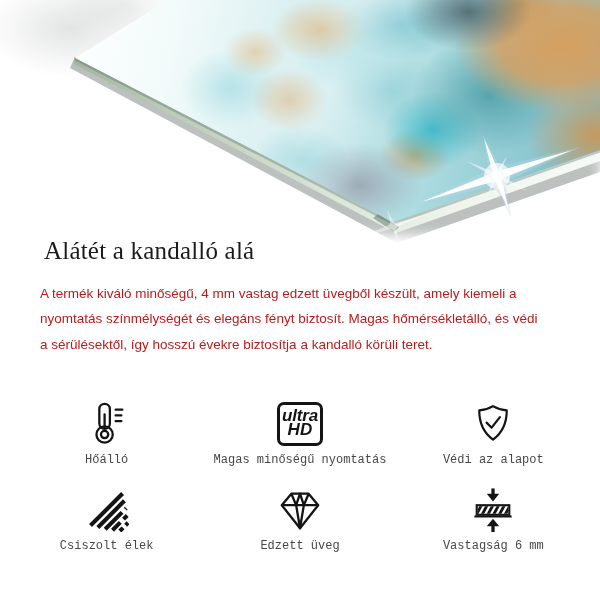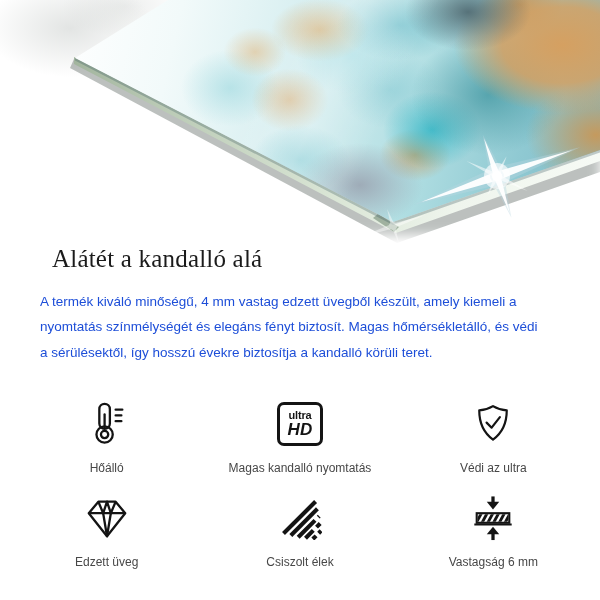--- a/index.html
+++ b/index.html
@@ -44,34 +44,34 @@
       linear-gradient(103deg,#ffffff 10%,#f2fafa 28%,#d6eef0 48%,#b2dfe3 68%,#8fc9d2 85%,#7db6c4 100%);}
   .glass-edge-line{position:absolute;inset:0;
     clip-path:polygon(75px 58px,393px 222px,600px 150px,600px 152.5px,393px 225px,75px 60.5px);
     background:rgba(60,90,95,0.3);}
   .sparkle{position:absolute;pointer-events:none;}
   .sparkle-main{left:397px;top:106px;}
   .sparkle-small{left:353px;top:196px;opacity:0.5;}
 
   
   .content{position:absolute;left:40px;top:230px;width:522px;}
-  .title{margin:12px;font-family:"Liberation Serif",serif;font-weight:400;
+  .title{margin:4px;font-family:"Liberation Serif",serif;font-weight:400;
     font-size:25px;line-height:34px;color:#1b1b1b;letter-spacing:0.2px;}
-  .description{margin:13px 0 0 0;width:502px;font-size:13.5px;line-height:25.3px;color:#1d4ed8;}
+  .description{margin:13px 0 0 0;width:502px;font-size:13.5px;line-height:25.3px;color:#b91c1c;}
 
   
   .features{position:absolute;left:10px;top:400px;width:580px;
     display:grid;grid-template-columns:repeat(3,1fr);row-gap:18px;}
   .feature{display:flex;flex-direction:column;align-items:center;}
   .icon-slot{height:48px;display:flex;align-items:center;justify-content:center;}
-  .feature-label{margin-top:13px;font-size:12px;color:#474747;line-height:15px;text-align:center;}
+  .feature-label{margin-top:5px;font-size:12px;color:#474747;line-height:15px;text-align:center;font-family:Liberation Mono, monospace;}
   .icon-stroke{stroke:#141414;fill:none;stroke-width:2.4;}
   .uhd-box{width:40px;height:38px;border:3px solid #141414;border-radius:7px;
     display:flex;flex-direction:column;align-items:center;justify-content:center;color:#141414;}
-  .uhd-top{font-size:11px;font-weight:700;line-height:11px;letter-spacing:-0.2px;}
+  .uhd-top{font-size:17px;font-weight:700;line-height:11px;letter-spacing:-0.2px;font-style:italic;}
   .uhd-bottom{font-size:17px;font-weight:800;line-height:17px;letter-spacing:0.3px;font-style:italic;}
 </style>
 </head>
 <body>
 
 <div class="page">
 
   <div class="hero">
     <div class="glass-shadow"></div>
     <div class="glass-edge"></div>
@@ -127,62 +127,62 @@
       <div class="feature-label">Hőálló</div>
     </div>
 
     <div class="feature">
       <div class="icon-slot">
         <div class="uhd-box">
           <span class="uhd-top">ultra</span>
           <span class="uhd-bottom">HD</span>
         </div>
       </div>
-      <div class="feature-label">Magas kandalló nyomtatás</div>
+      <div class="feature-label">Magas minőségű nyomtatás</div>
     </div>
 
     <div class="feature">
       <div class="icon-slot">
         <svg width="44" height="44" viewBox="0 0 48 48">
           <g class="icon-stroke" stroke-linecap="round" stroke-linejoin="round">
             <path d="M24,4.5 C28.5,7.2 33.5,8.7 39,9.2 C39,21 35.5,32.5 24,41 C12.5,32.5 9,21 9,9.2 C14.5,8.7 19.5,7.2 24,4.5 Z"></path>
             <path d="M17,22.5 L22.5,28 L31.5,16.5"></path>
           </g>
         </svg>
       </div>
-      <div class="feature-label">Védi az ultra</div>
-    </div>
-
-    <div class="feature">
-      <div class="icon-slot">
-        <svg width="46" height="46" viewBox="0 0 48 48">
-          <g class="icon-stroke" stroke-width="2.2" stroke-linejoin="round">
-            <path d="M15,7 L33,7 L43,19 L24,43 L5,19 Z"></path>
-            <path d="M5,19 L43,19"></path>
-            <path d="M15,7 L20,19 L24,7 L28,19 L33,7"></path>
-            <path d="M20,19 L24,43 L28,19"></path>
-          </g>
-        </svg>
-      </div>
-      <div class="feature-label">Edzett üveg</div>
+      <div class="feature-label">Védi az alapot</div>
     </div>
 
     <div class="feature">
       <div class="icon-slot">
         <svg width="44" height="44" viewBox="0 0 48 48">
           <g stroke="#141414" stroke-width="4.5" fill="none" stroke-linecap="butt">
             <line x1="6" y1="41" x2="41" y2="6"></line>
             <line x1="14" y1="43" x2="43" y2="14"></line>
             <line x1="22" y1="45" x2="45" y2="22" stroke-dasharray="26 5"></line>
             <line x1="30" y1="46" x2="46" y2="30" stroke-dasharray="12 5"></line>
             <line x1="38" y1="47" x2="47" y2="38" stroke-dasharray="5 4"></line>
           </g>
         </svg>
       </div>
       <div class="feature-label">Csiszolt élek</div>
+    </div>
+
+    <div class="feature">
+      <div class="icon-slot">
+        <svg width="46" height="46" viewBox="0 0 48 48">
+          <g class="icon-stroke" stroke-width="2.2" stroke-linejoin="round">
+            <path d="M15,7 L33,7 L43,19 L24,43 L5,19 Z"></path>
+            <path d="M5,19 L43,19"></path>
+            <path d="M15,7 L20,19 L24,7 L28,19 L33,7"></path>
+            <path d="M20,19 L24,43 L28,19"></path>
+          </g>
+        </svg>
+      </div>
+      <div class="feature-label">Edzett üveg</div>
     </div>
 
     <div class="feature">
       <div class="icon-slot">
         <svg width="46" height="46" viewBox="0 0 48 48">
           <defs>
             <clipPath id="barClip">
                 <rect x="8" y="20" width="32" height="8"></rect>
               </clipPath>
           </defs>

